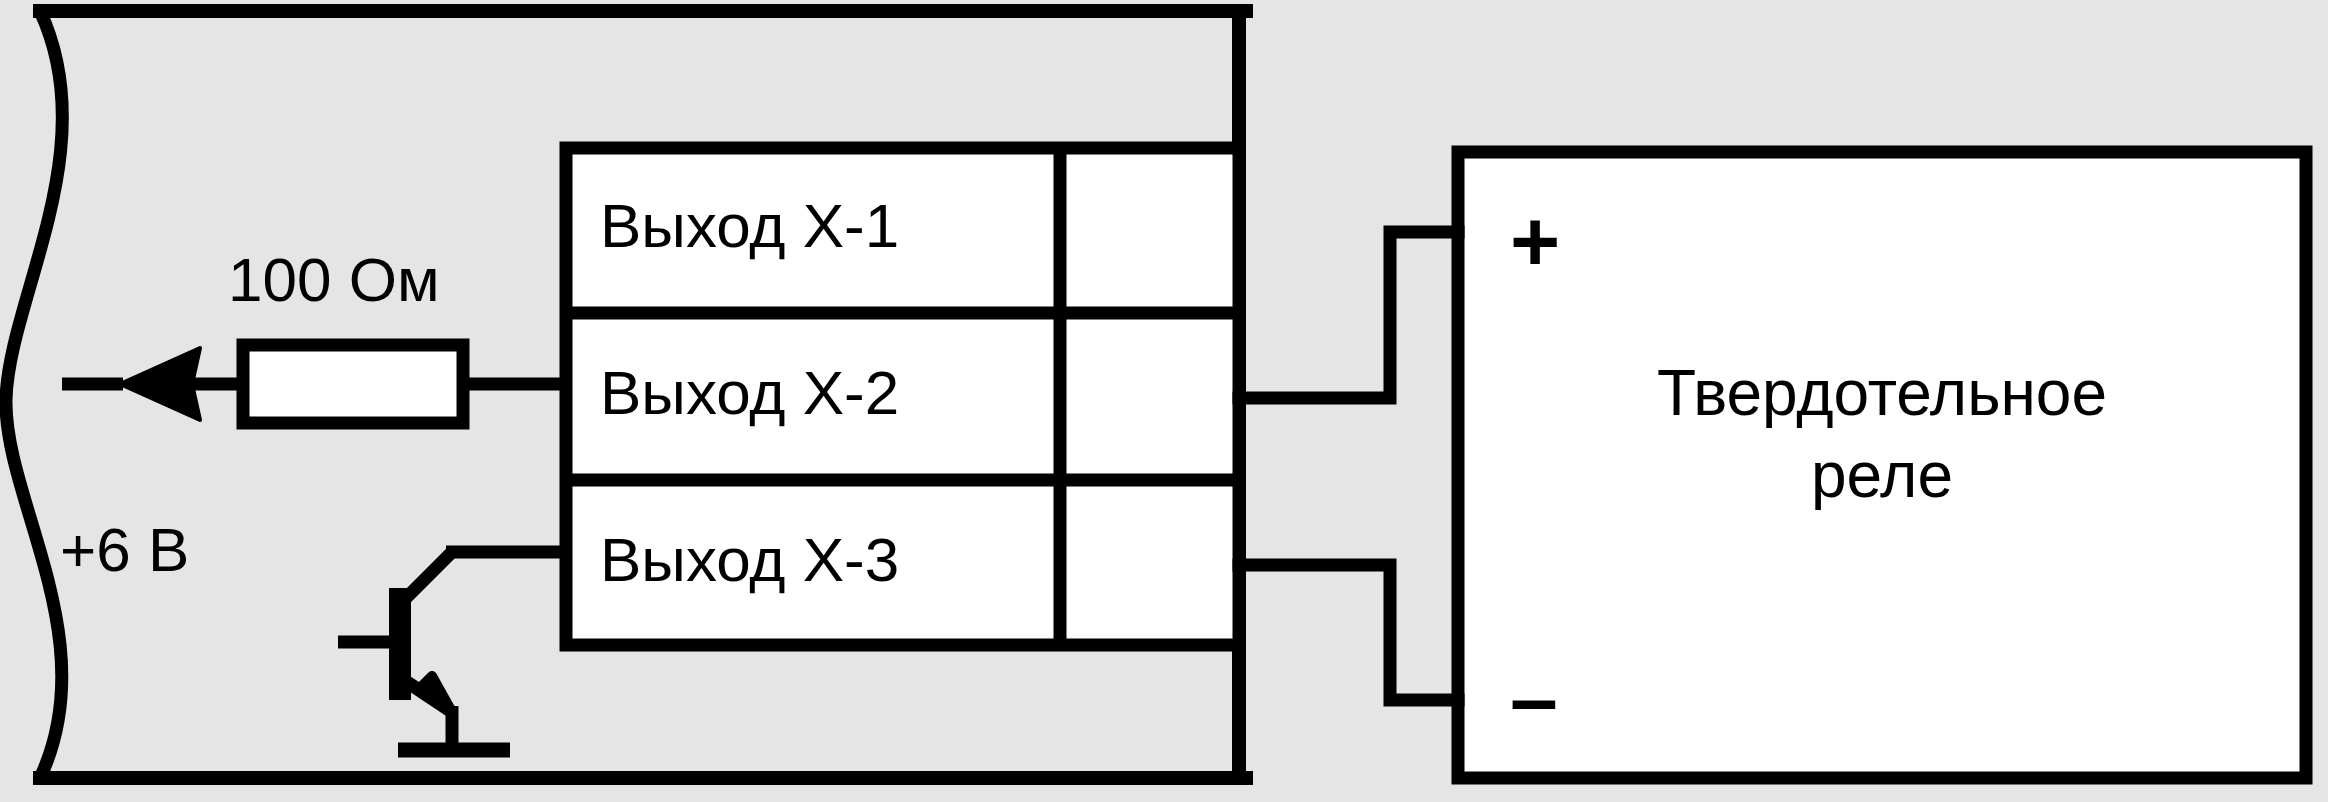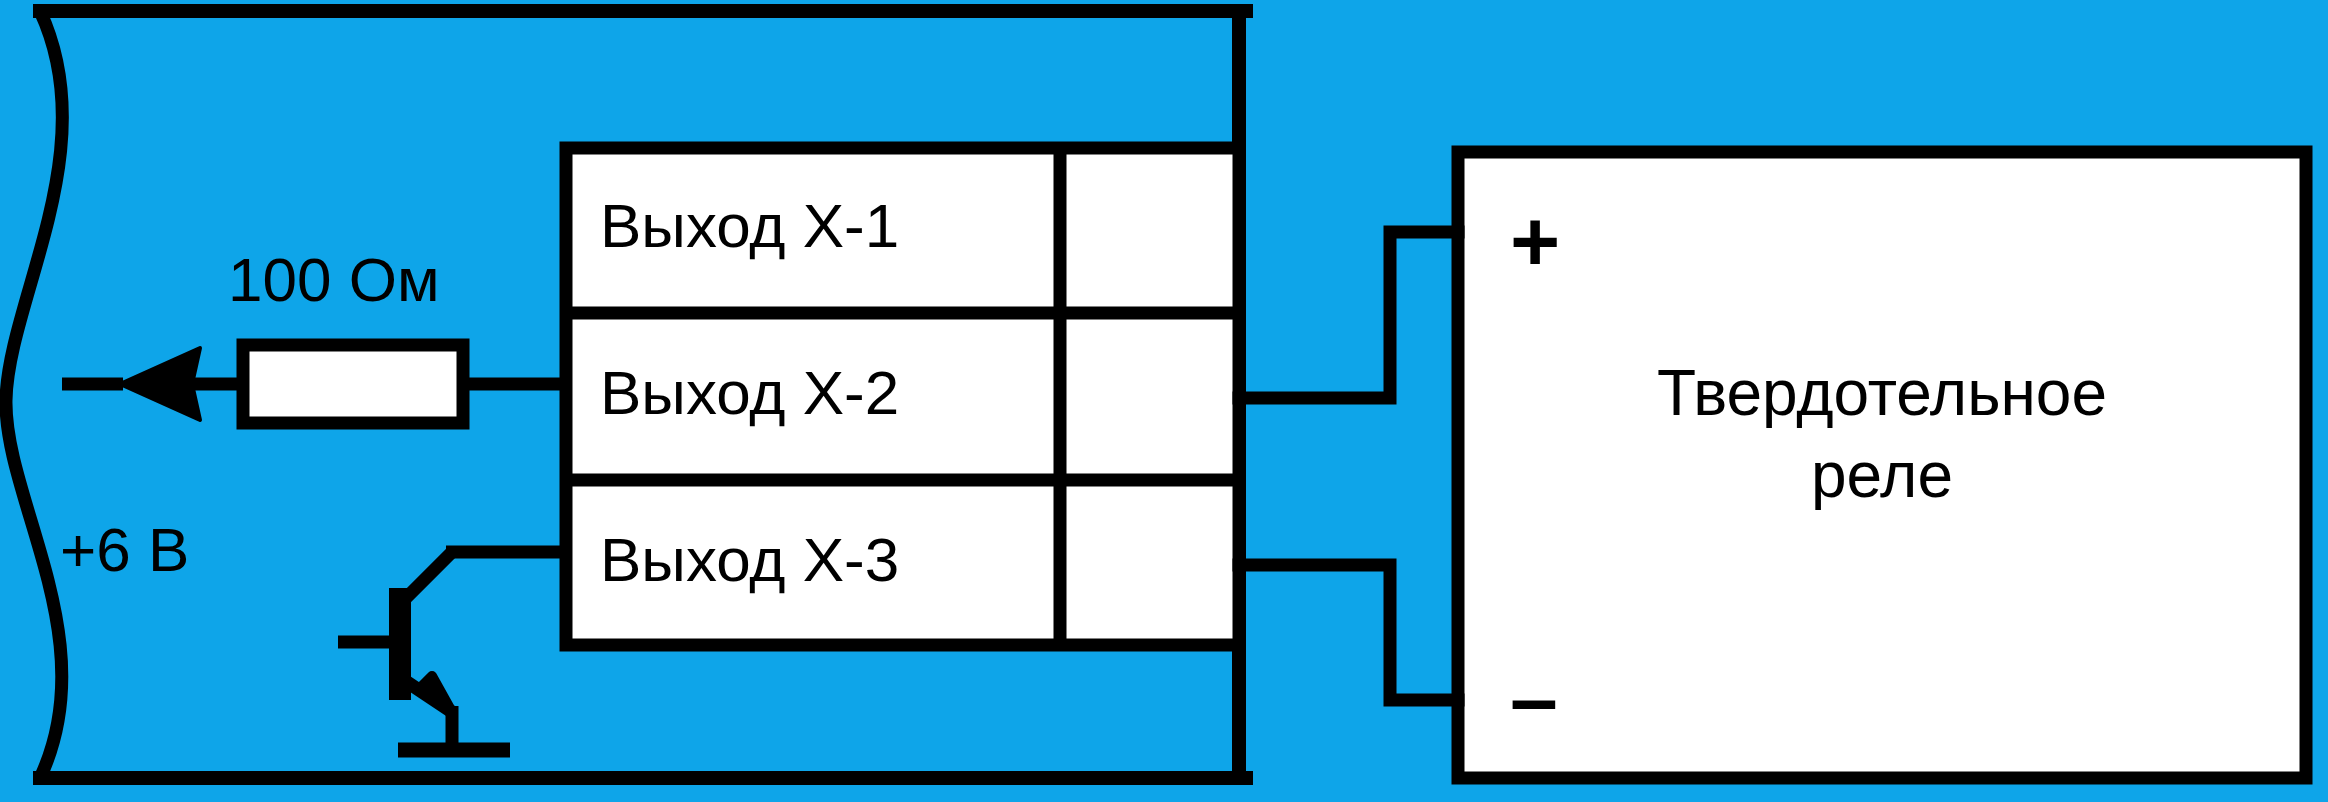--- a/index.html
+++ b/index.html
@@ -4,21 +4,21 @@
 <style>
   html, body {
     margin: 0;
     padding: 0;
     background: #ffffff;
   }
   #canvas-wrap {
     position: relative;
     width: 2328px;
     height: 802px;
-    background: #0ea5e9;
+    background: #e5e5e5;
     overflow: hidden;
   }
   svg.diagram {
     display: block;
     width: 2328px;
     height: 802px;
   }
   text.lbl {
     font-family: "Liberation Sans", sans-serif;
     fill: #000000;

